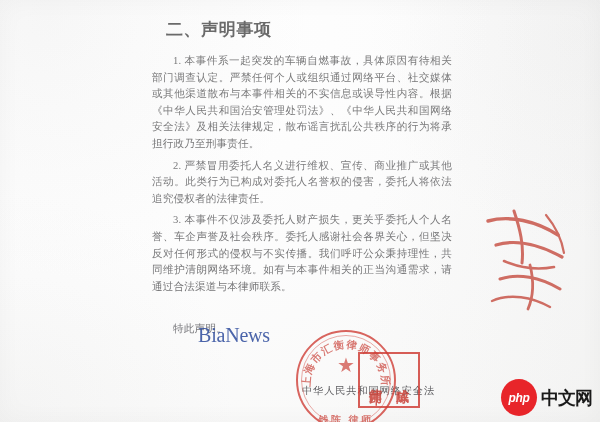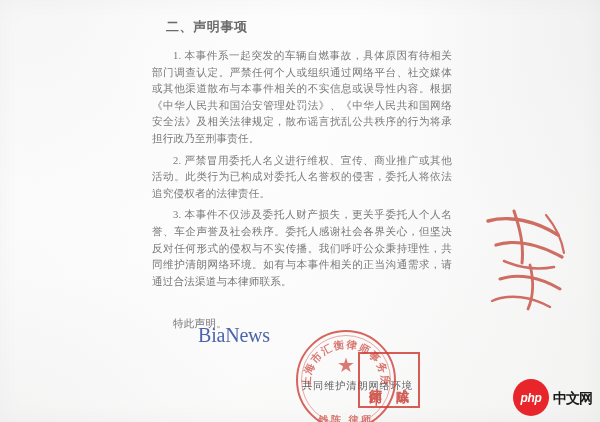--- a/index.html
+++ b/index.html
@@ -39,21 +39,21 @@
 
   .doc-body {
     position: absolute;
     left: 152px;
     top: 10px;
     width: 300px;
     z-index: 3;
   }
 
   .section-title {
-    font-size: 13px;
+    font-size: 17px;
     font-weight: bold;
     color: #4b4b4b;
     letter-spacing: 0.6px;
     margin: 8px 0 12px 14px;
     font-family: "Liberation Sans", "DejaVu Sans", sans-serif;
     opacity: 0.82;
   }
 
   .para {
     font-size: 10.6px;
@@ -243,21 +243,21 @@
     font-size: 12px;
     font-weight: bold;
     font-style: italic;
     display: flex;
     align-items: center;
     justify-content: center;
     letter-spacing: -0.4px;
   }
   .php-cn {
     font-family: "Liberation Sans", "DejaVu Sans", sans-serif;
-    font-size: 14px;
+    font-size: 18px;
     font-weight: bold;
     color: #1a1a1a;
     letter-spacing: -1px;
     line-height: 18px;
   }
 
   .edge-shadow {
     position: absolute;
     inset: 0;
     z-index: 2;
@@ -278,21 +278,21 @@
 
     <p class="para p1">1. 本事件系一起突发的车辆自燃事故，具体原因有待相关部门调查认定。严禁任何个人或组织通过网络平台、社交媒体或其他渠道散布与本事件相关的不实信息或误导性内容。根据《中华人民共和国治安管理处罚法》、《中华人民共和国网络安全法》及相关法律规定，散布谣言扰乱公共秩序的行为将承担行政乃至刑事责任。</p>
 
     <p class="para p2">2. 严禁冒用委托人名义进行维权、宣传、商业推广或其他活动。此类行为已构成对委托人名誉权的侵害，委托人将依法追究侵权者的法律责任。</p>
 
     <p class="para p3">3. 本事件不仅涉及委托人财产损失，更关乎委托人个人名誉、车企声誉及社会秩序。委托人感谢社会各界关心，但坚决反对任何形式的侵权与不实传播。我们呼吁公众秉持理性，共同维护清朗网络环境。如有与本事件相关的正当沟通需求，请通过合法渠道与本律师联系。</p>
 
     <p class="closing">特此声明。</p>
 
     <div class="sign-row">
-      <div class="date-line">共同维护清朗网络环境</div>
+      <div class="date-line">中华人民共和国网络安全法</div>
     </div>
   </div>
 
   <div class="watermark">
     <span class="wm-en">BiaNews</span>
   </div>
 
   <svg class="signature-swoosh" viewBox="0 0 92 110">
     <g stroke="#c0392b" fill="none" stroke-linecap="round" stroke-width="2.6">
       <path d="M4 16 C 26 10, 52 16, 74 30" stroke-width="3.4"></path>

